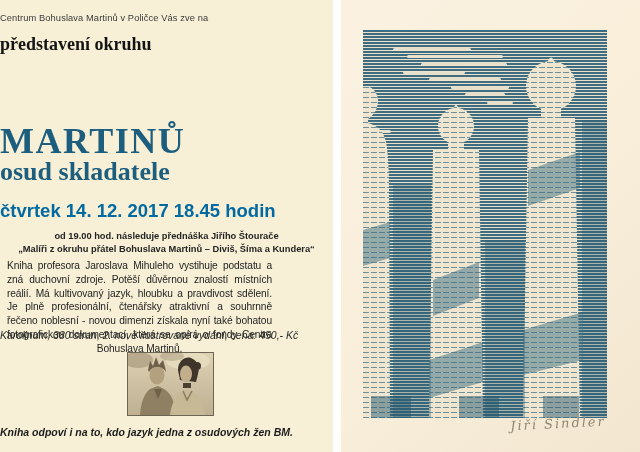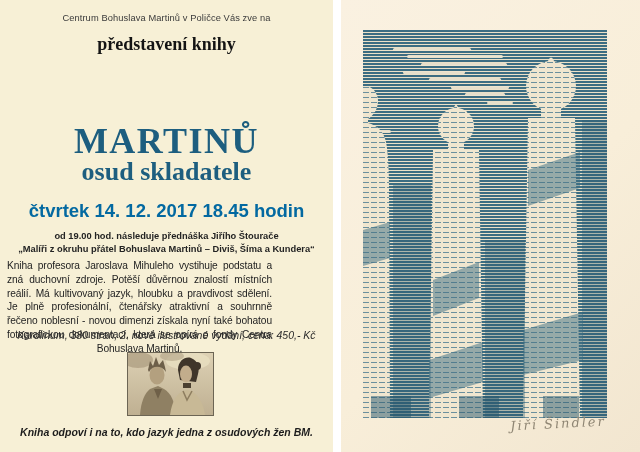--- a/index.html
+++ b/index.html
@@ -8,21 +8,21 @@
     font-family:"Liberation Sans",sans-serif;
     background:#ffffff;
   }
   .page{position:relative;width:640px;height:452px;}
 
   
   .left-panel{
     position:absolute;left:0;top:0;width:333px;height:452px;
     background:#f7f0d6;
   }
-  .left-panel .line{position:absolute;left:0;width:100%;text-align:center;white-space:nowrap;}
+  .left-panel .line{position:absolute;left:0;width:100%;text-align:left;white-space:nowrap;}
   .invite-line{top:13px;font-size:9.3px;color:#3a3a3a;letter-spacing:.1px;}
   .event-type{top:34px;font-family:"Liberation Serif",serif;font-weight:bold;font-size:18px;color:#141414;}
   .author{top:78px;font-family:"Liberation Serif",serif;font-weight:bold;font-size:35px;color:#1d5e7f;}
   .book-title{top:120px;font-family:"Liberation Serif",serif;font-weight:bold;font-size:36px;color:#1d5e7f;letter-spacing:1.5px;}
   .book-subtitle{top:157px;font-family:"Liberation Serif",serif;font-weight:bold;font-size:26px;color:#1d5e7f;}
   .event-datetime{top:200px;font-family:Liberation Sans, sans-serif;font-weight:bold;font-size:18.5px;color:#0369a1;}
   .lecture-info{position:absolute;top:230px;left:0;width:100%;text-align:center;
     font-size:9.3px;font-weight:bold;color:#232323;line-height:12.5px;}
   .description{
     position:absolute;top:259px;left:0;width:279px;box-sizing:border-box;
@@ -54,21 +54,21 @@
     text-align:center;white-space:nowrap;
   }
 </style>
 </head>
 <body>
 
 <div class="page">
 
   <div class="left-panel">
     <div class="line invite-line">Centrum Bohuslava Martinů v Poličce Vás zve na</div>
-    <div class="line event-type">představení knihy</div>
+    <div class="line event-type">představení okruhu</div>
     <div class="line book-title">MARTINŮ</div>
     <div class="line book-subtitle">osud skladatele</div>
     <div class="line event-datetime">čtvrtek 14. 12. 2017 18.45 hodin</div>
 
     <div class="lecture-info">
       <div>od 19.00 hod. následuje přednáška Jiřího Štourače</div>
       <div>„Malíři z okruhu přátel Bohuslava Martinů – Diviš, Šíma a Kundera“</div>
     </div>
 
     <div class="description">Kniha profesora Jaroslava Mihuleho vystihuje podstatu a zná duchovní zdroje. Potěší důvěrnou znalostí místních reálií. Má kultivovaný jazyk, hloubku a pravdivost sdělení. Je plně profesionální, čtenářsky atraktivní a souhrnně řečeno noblesní - novou dimenzi získala nyní také bohatou fotografickou dokumentací, která se opírá o fondy Centra Bohuslava Martinů.</div>

